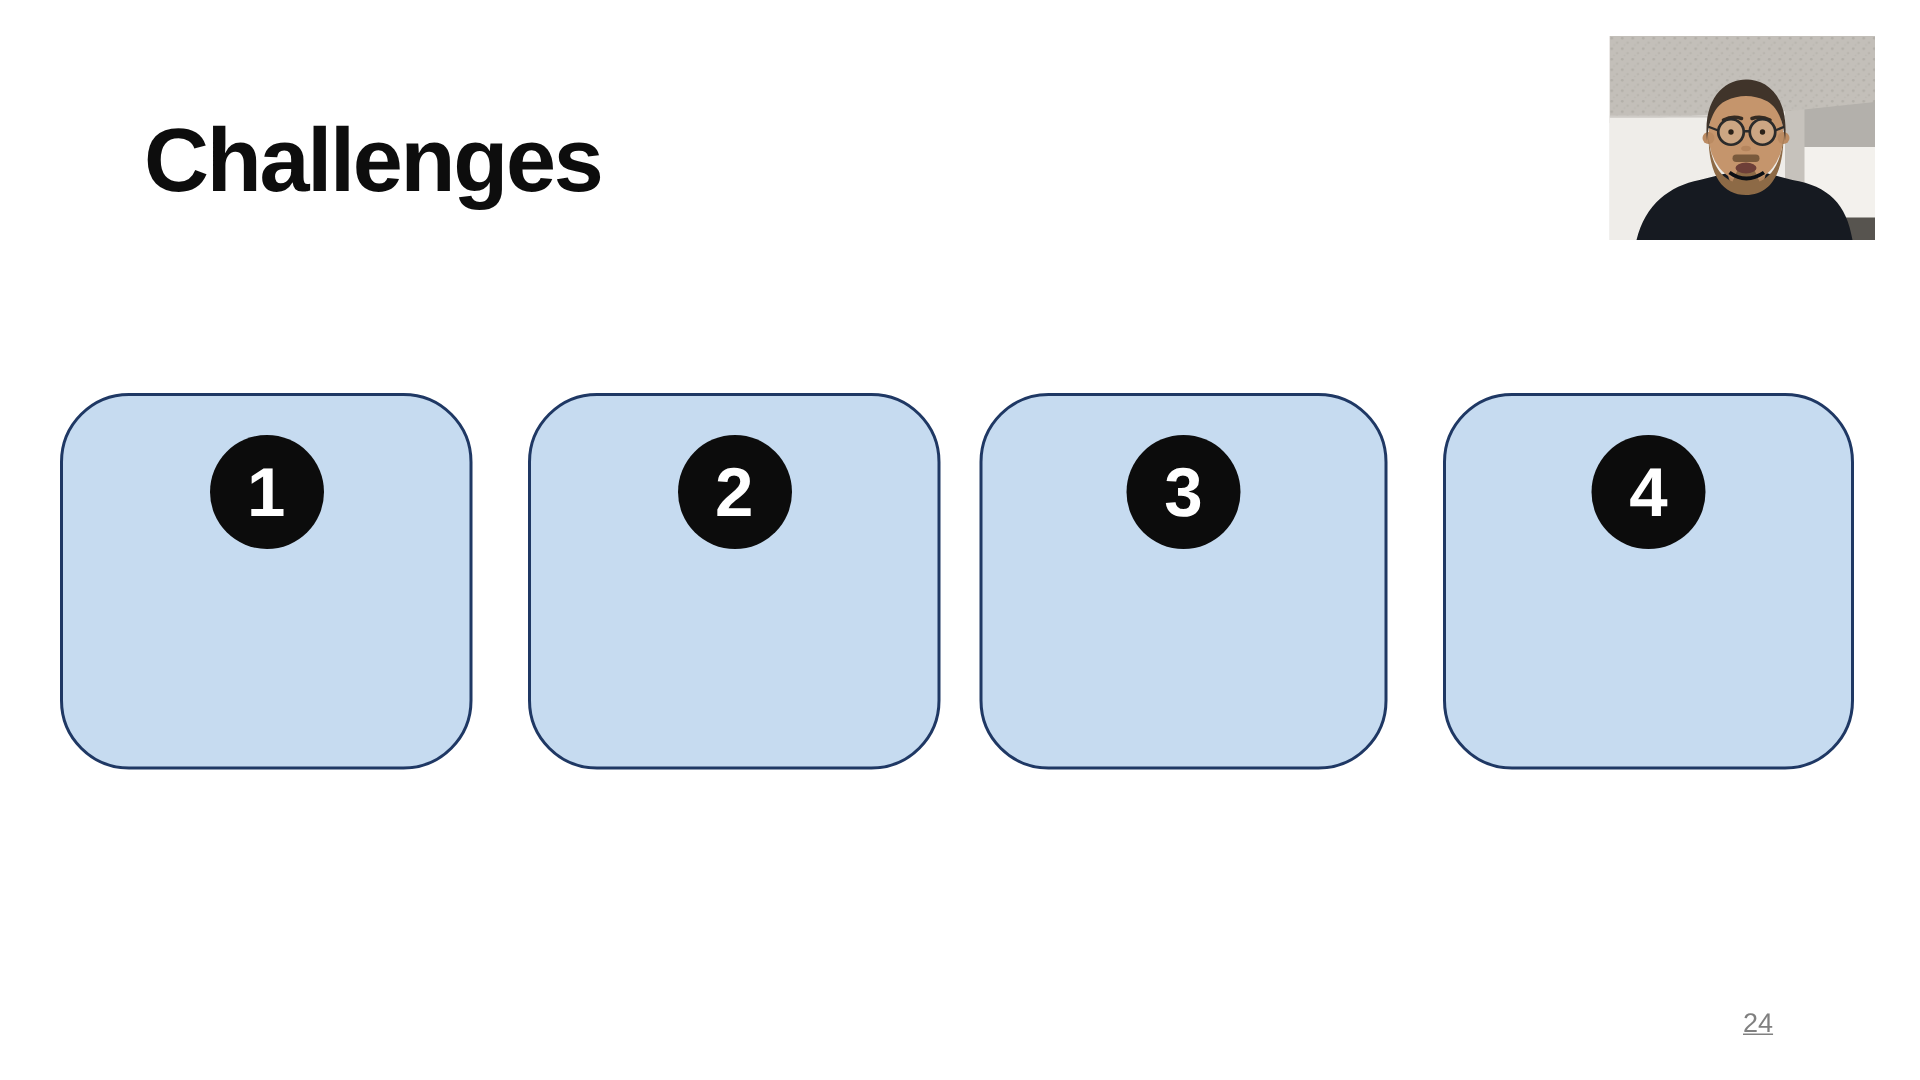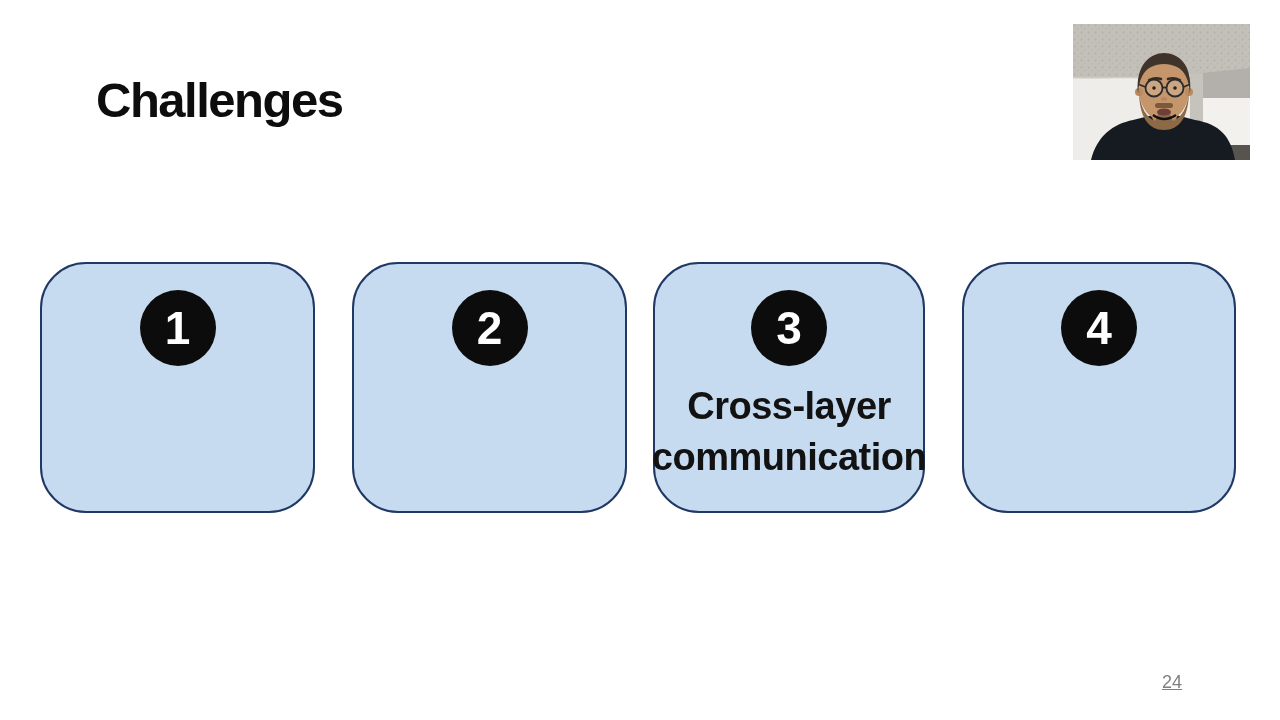--- a/index.html
+++ b/index.html
@@ -4,21 +4,21 @@
 <style>
   html,body{margin:0;padding:0;}
   body{
     width:1280px;height:720px;position:relative;overflow:hidden;
     background:#ffffff;
     font-family:"Liberation Sans",sans-serif;
   }
 
   .slide-title{
     position:absolute;left:96px;top:72px;
-    font-size:49px;font-weight:700;letter-spacing:-1.5px;
+    font-size:60px;font-weight:700;letter-spacing:-1.5px;
     color:#0d0d0d;white-space:nowrap;
   }
 
   .card{
     position:absolute;top:262px;height:251px;box-sizing:border-box;
     background:#c6dbf0;border:2px solid #1f3864;border-radius:46px;
     display:flex;flex-direction:column;align-items:center;
   }
   .card-1{left:40px;width:275px;}
   .card-2{left:352px;width:275px;}
@@ -58,21 +58,20 @@
 <div class="card card-1">
   <div class="num-circle">1</div>
 </div>
 
 <div class="card card-2">
   <div class="num-circle">2</div>
 </div>
 
 <div class="card card-3">
   <div class="num-circle">3</div>
-  <div class="card-label">Cross-layer communication</div>
 </div>
 
 <div class="card card-4">
   <div class="num-circle">4</div>
 </div>
 
 <div class="webcam">
   <svg viewBox="0 0 177 136" aria-hidden="true">
     <defs>
       <pattern id="speck" width="7" height="7" patternUnits="userSpaceOnUse">

